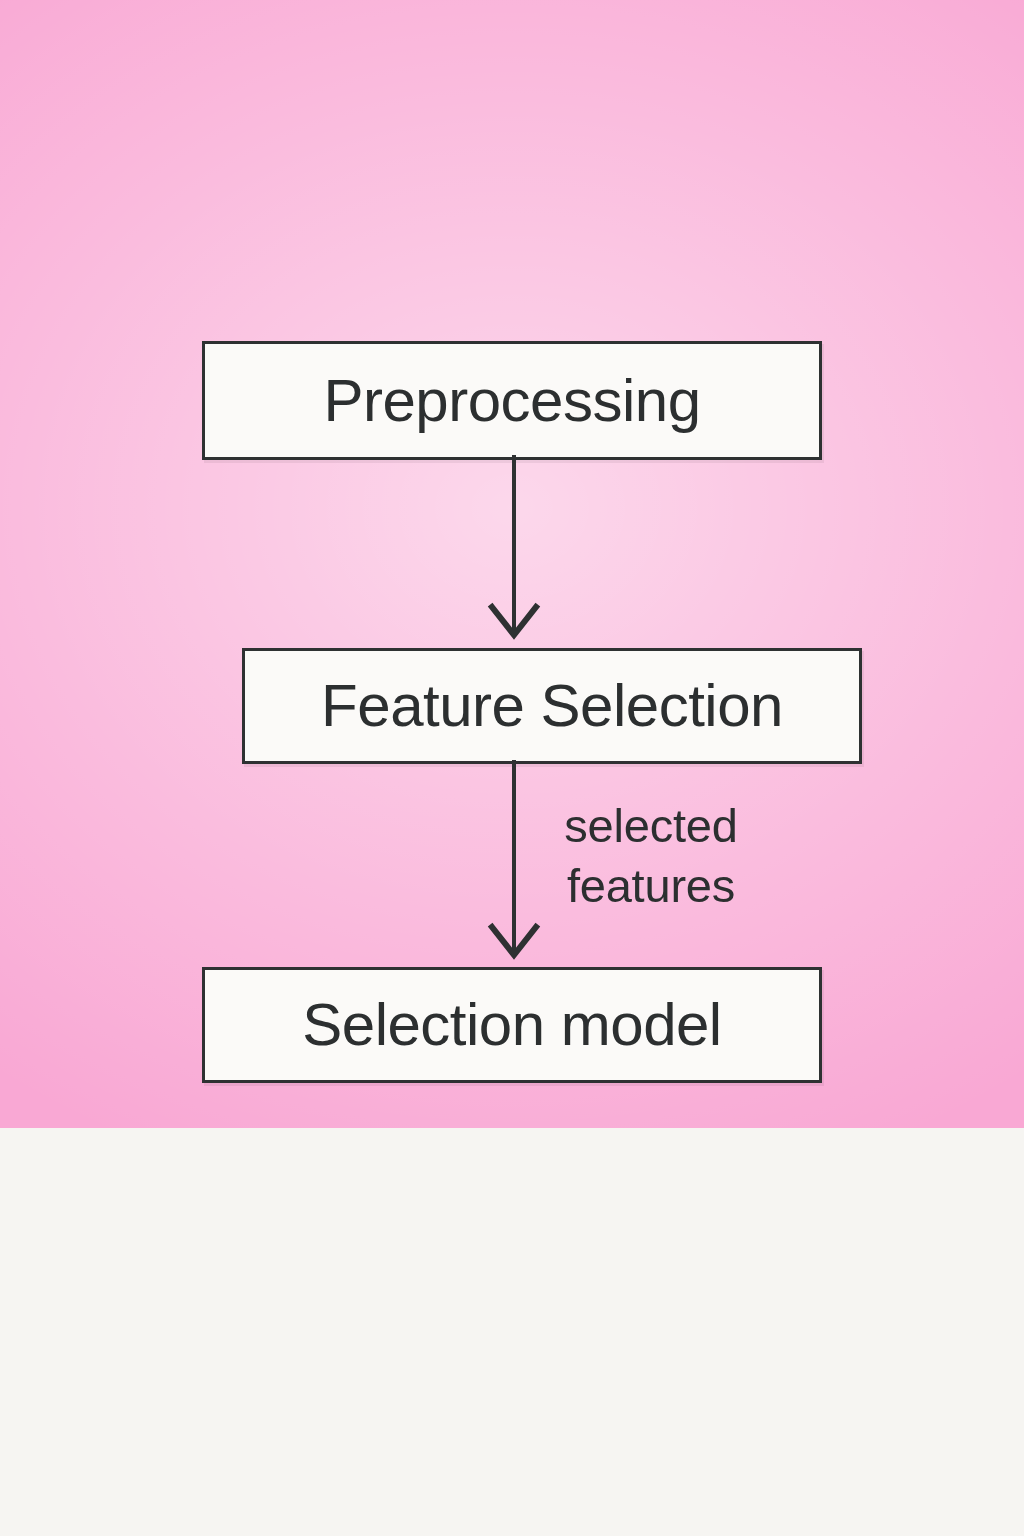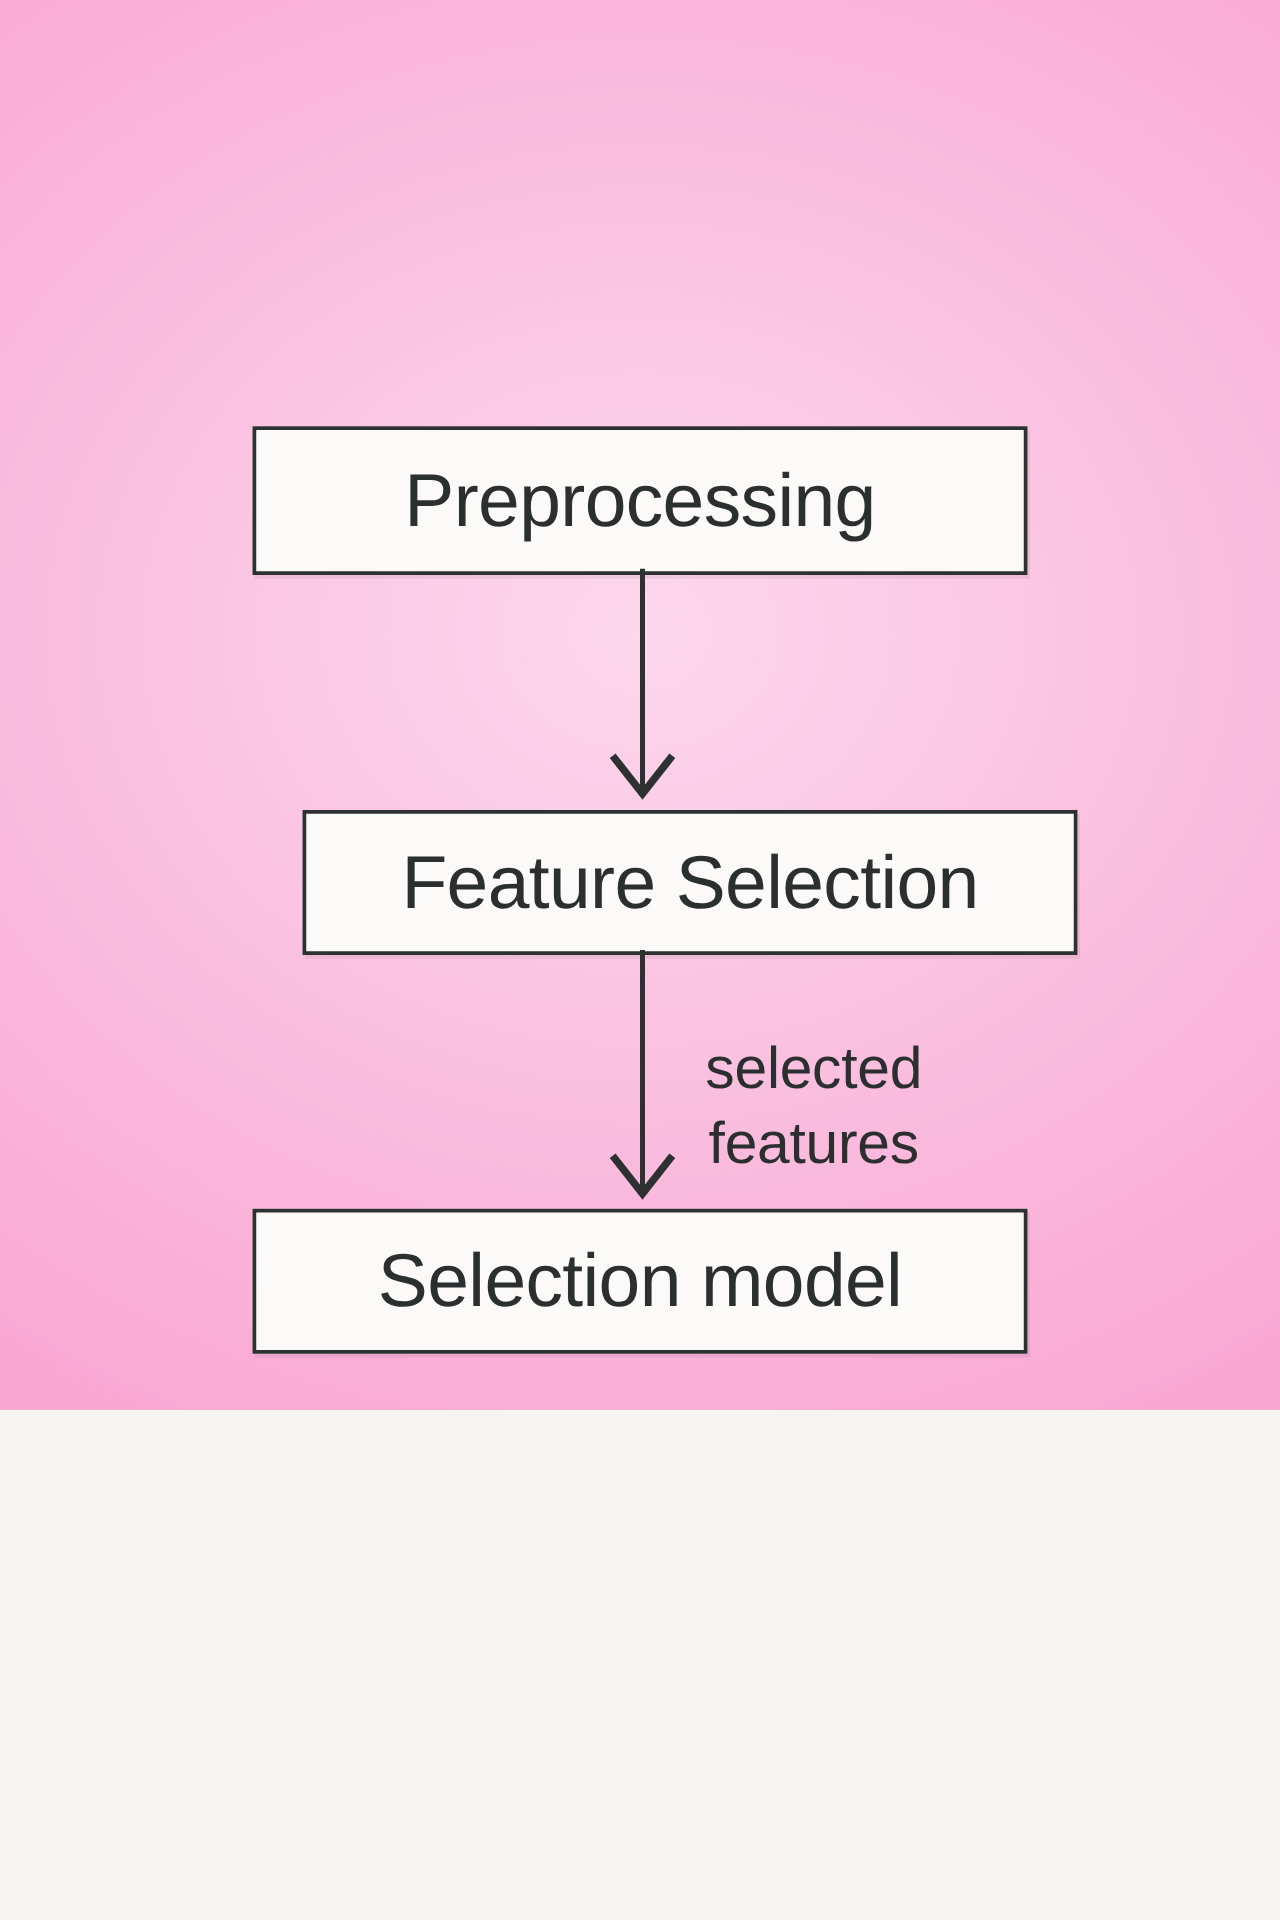--- a/index.html
+++ b/index.html
@@ -86,21 +86,20 @@
     font-size: 47px;
     line-height: 1.28;
     letter-spacing: -0.2px;
     text-align: center;
     white-space: pre-line;
   }
   #edge-label-selected-features {
     left: 536px;
     top: 796px;
     width: 230px;
-    margin-top: 28px;
   }
 </style>
 </head>
 <body>
 
 <div id="canvas">
 
   <div id="paper-texture"></div>
 
   <div class="flow-node" id="node-preprocessing">

